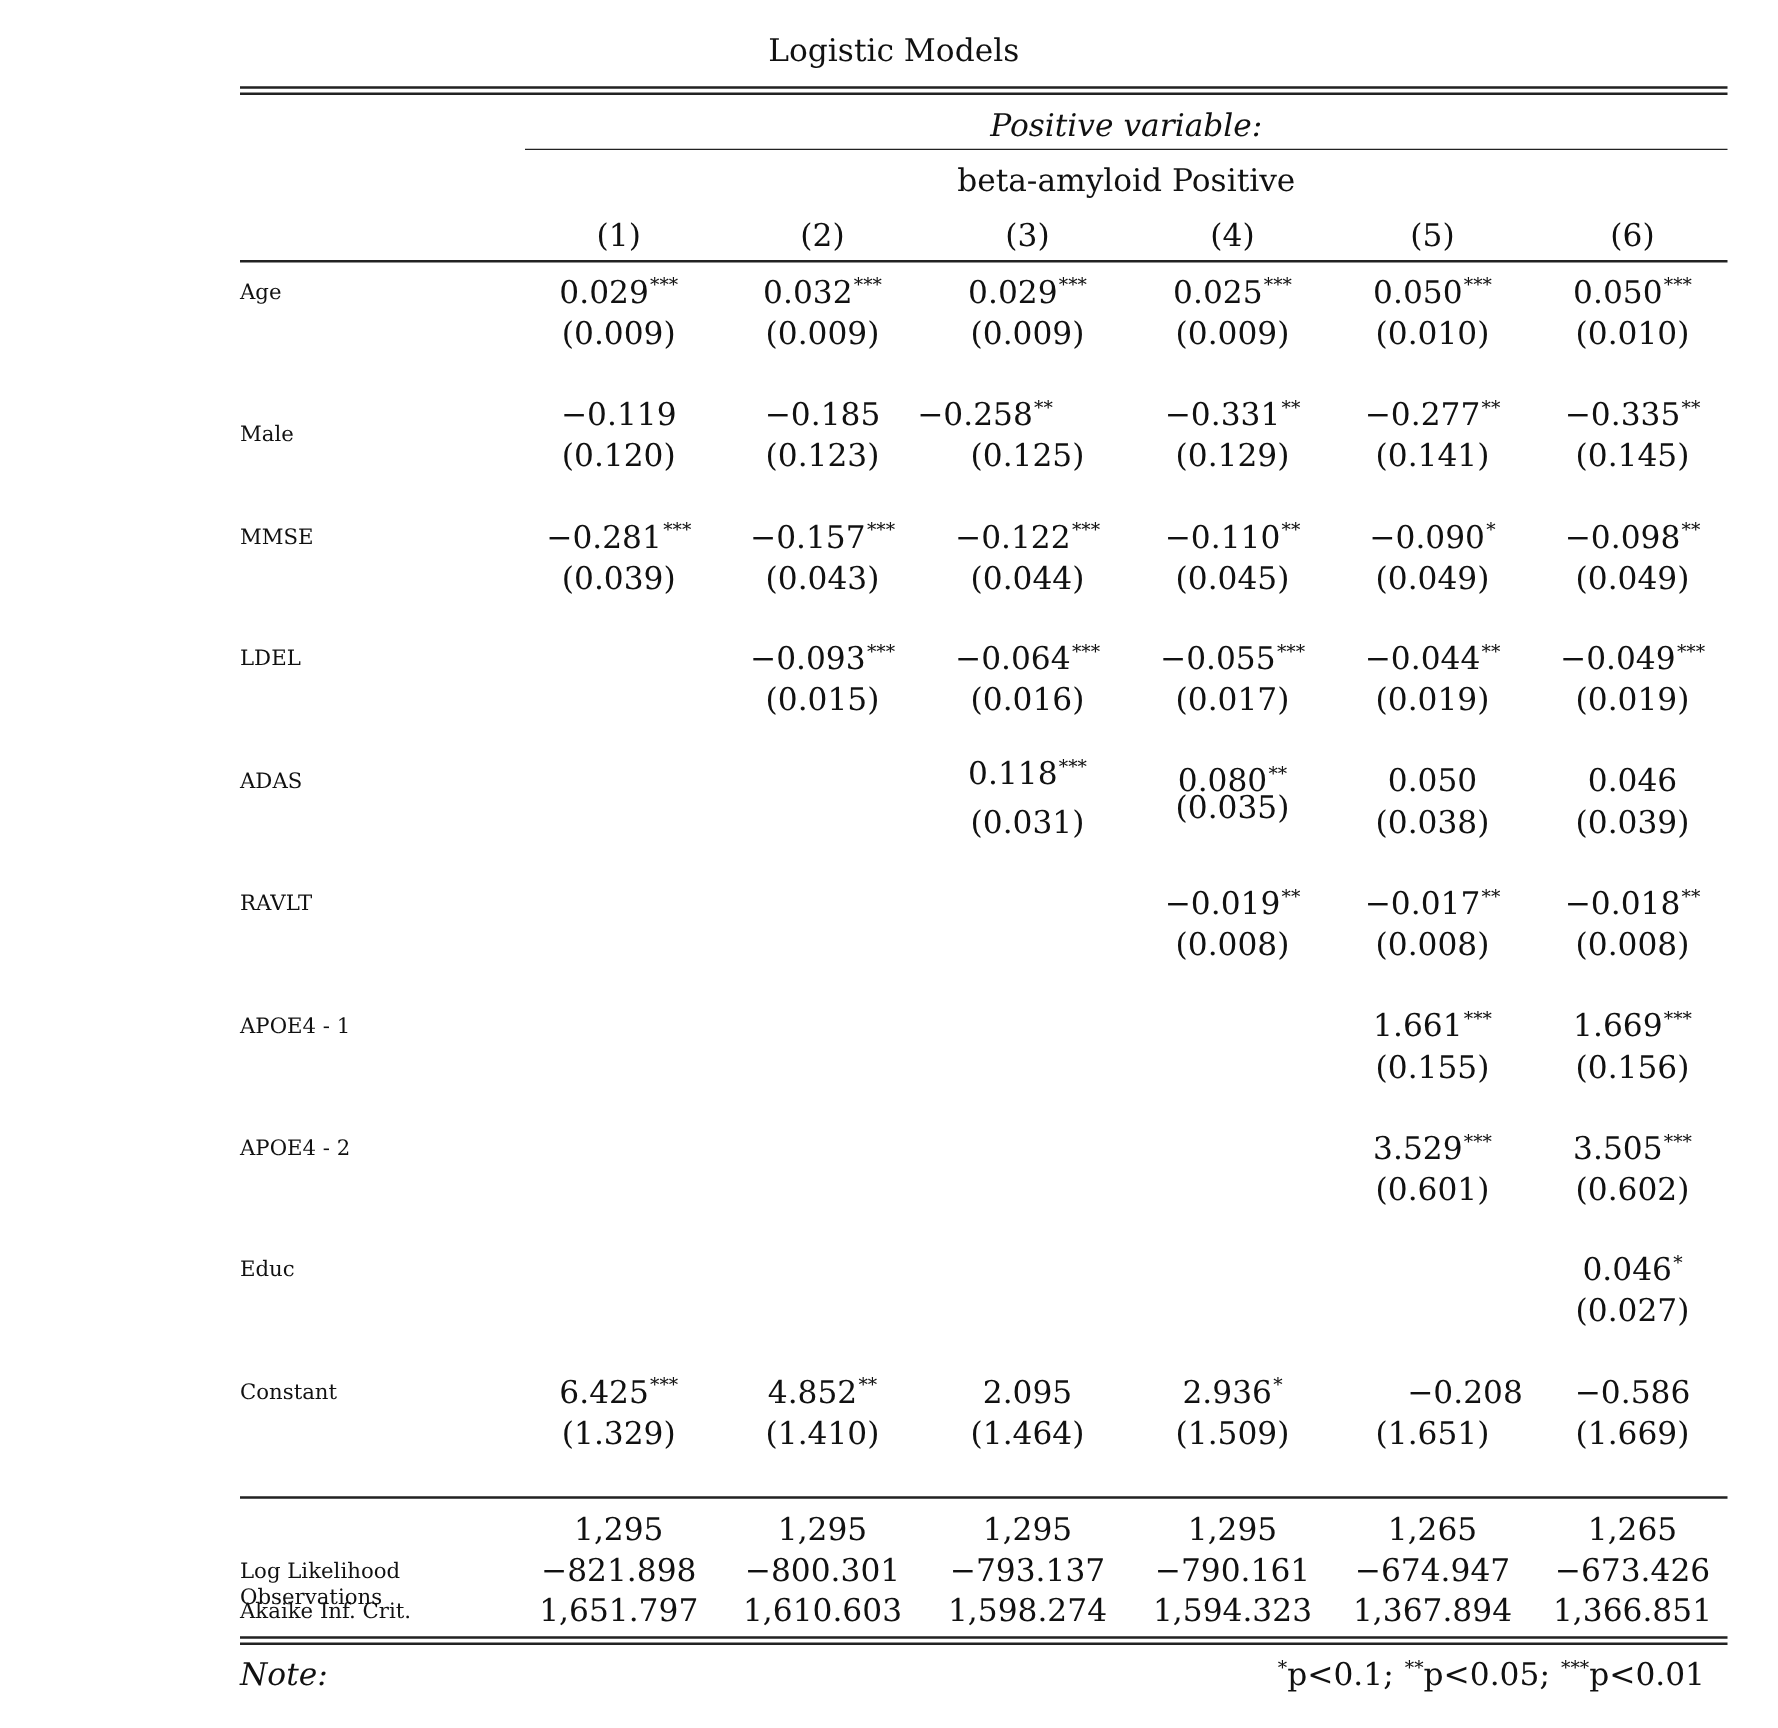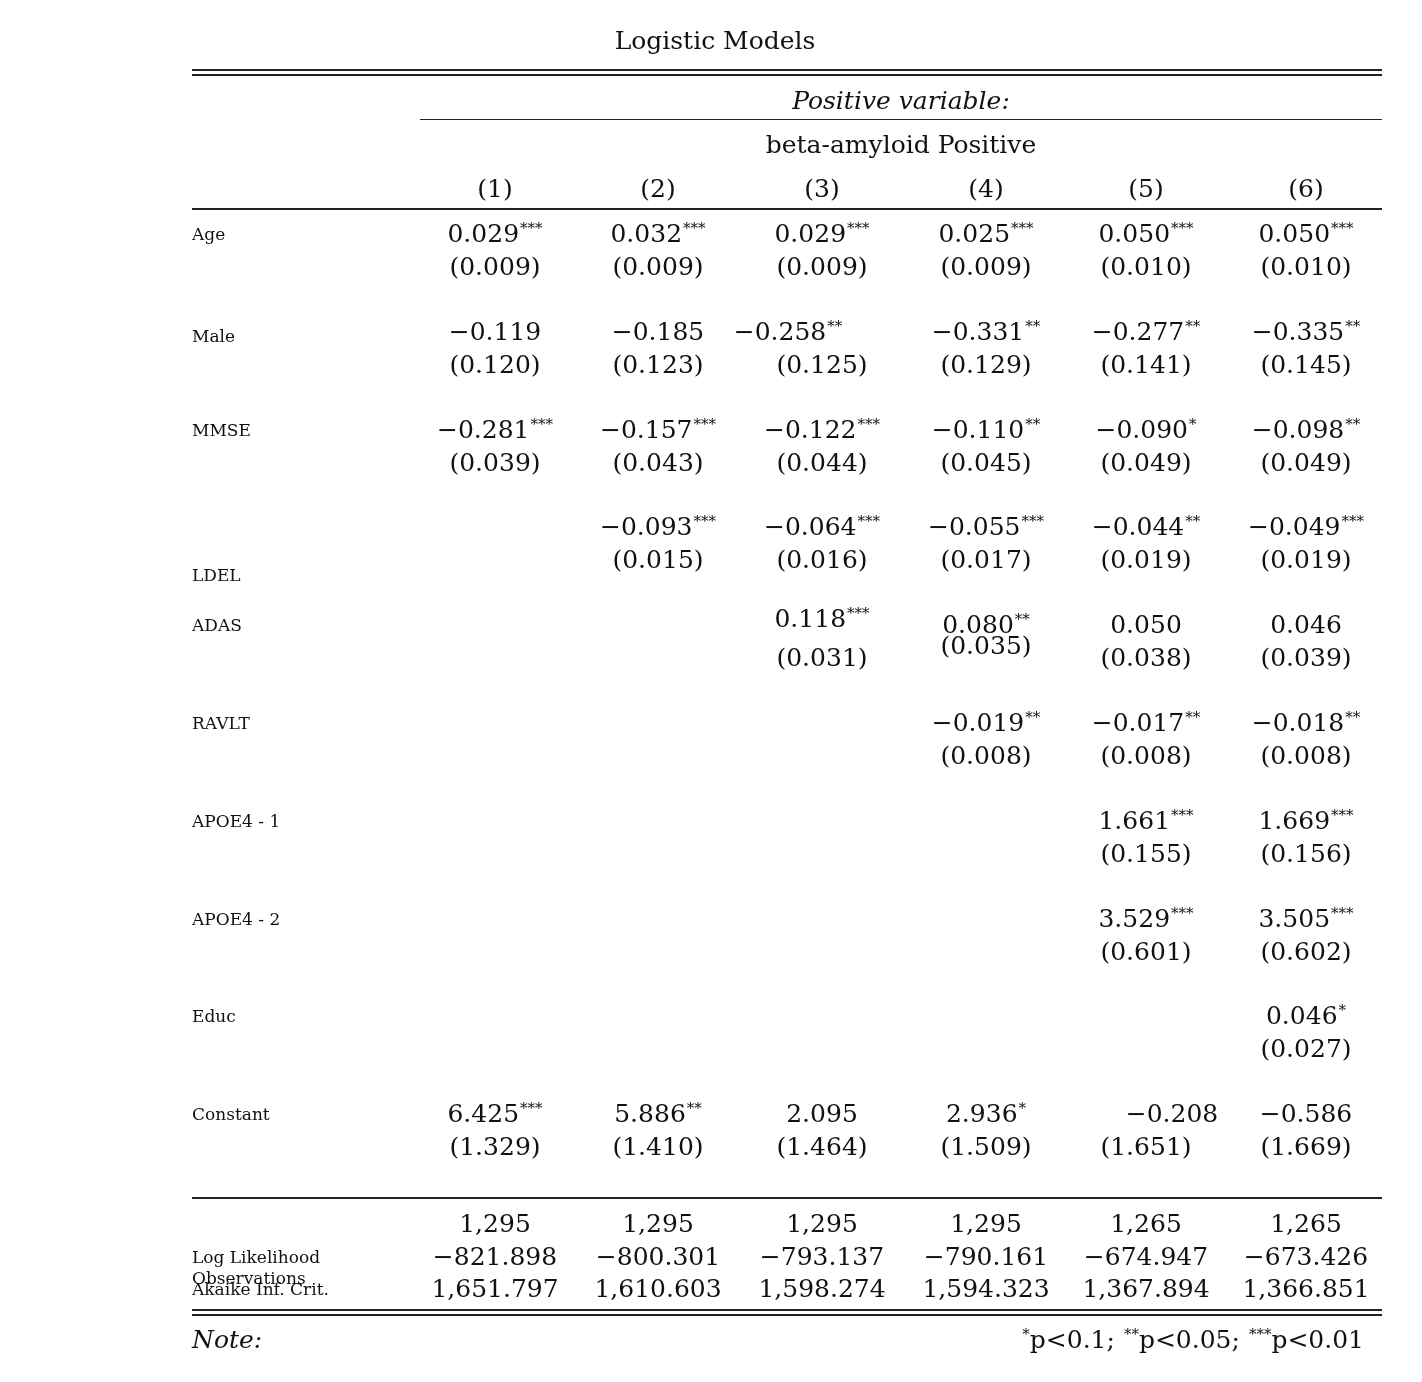--- a/index.html
+++ b/index.html
@@ -82,21 +82,21 @@
     <div class="cell" style="left: 822px; top: 219px;"><span>0.029</span><sup class="stars">***</sup></div>
     <div class="cell" style="left: 986px; top: 219px;"><span>0.025</span><sup class="stars">***</sup></div>
     <div class="cell" style="left: 1146px; top: 219px;"><span>0.050</span><sup class="stars">***</sup></div>
     <div class="cell" style="left: 1306px; top: 219px;"><span>0.050</span><sup class="stars">***</sup></div>
     <div class="cell" style="left: 495px; top: 252px;"><span>(0.009)</span></div>
     <div class="cell" style="left: 658px; top: 252px;"><span>(0.009)</span></div>
     <div class="cell" style="left: 822px; top: 252px;"><span>(0.009)</span></div>
     <div class="cell" style="left: 986px; top: 252px;"><span>(0.009)</span></div>
     <div class="cell" style="left: 1146px; top: 252px;"><span>(0.010)</span></div>
     <div class="cell" style="left: 1306px; top: 252px;"><span>(0.010)</span></div>
-    <div class="label" style="top: 321px;">Male</div>
+    <div class="label" style="top: 333px;">Male</div>
     <div class="cell" style="left: 495px; top: 317px;"><span>−0.119</span></div>
     <div class="cell" style="left: 658px; top: 317px;"><span>−0.185</span></div>
     <div class="cell" style="left: 788px; top: 317px;"><span>−0.258</span><sup class="stars">**</sup></div>
     <div class="cell" style="left: 986px; top: 317px;"><span>−0.331</span><sup class="stars">**</sup></div>
     <div class="cell" style="left: 1146px; top: 317px;"><span>−0.277</span><sup class="stars">**</sup></div>
     <div class="cell" style="left: 1306px; top: 317px;"><span>−0.335</span><sup class="stars">**</sup></div>
     <div class="cell" style="left: 495px; top: 350px;"><span>(0.120)</span></div>
     <div class="cell" style="left: 658px; top: 350px;"><span>(0.123)</span></div>
     <div class="cell" style="left: 822px; top: 350px;"><span>(0.125)</span></div>
     <div class="cell" style="left: 986px; top: 350px;"><span>(0.129)</span></div>
@@ -108,21 +108,21 @@
     <div class="cell" style="left: 822px; top: 415px;"><span>−0.122</span><sup class="stars">***</sup></div>
     <div class="cell" style="left: 986px; top: 415px;"><span>−0.110</span><sup class="stars">**</sup></div>
     <div class="cell" style="left: 1146px; top: 415px;"><span>−0.090</span><sup class="stars">*</sup></div>
     <div class="cell" style="left: 1306px; top: 415px;"><span>−0.098</span><sup class="stars">**</sup></div>
     <div class="cell" style="left: 495px; top: 448px;"><span>(0.039)</span></div>
     <div class="cell" style="left: 658px; top: 448px;"><span>(0.043)</span></div>
     <div class="cell" style="left: 822px; top: 448px;"><span>(0.044)</span></div>
     <div class="cell" style="left: 986px; top: 448px;"><span>(0.045)</span></div>
     <div class="cell" style="left: 1146px; top: 448px;"><span>(0.049)</span></div>
     <div class="cell" style="left: 1306px; top: 448px;"><span>(0.049)</span></div>
-    <div class="label" style="top: 512px; margin-top: 48px;">LDEL</div>
+    <div class="label" style="top: 512px;">LDEL</div>
     <div class="cell" style="left: 658px; top: 512px;"><span>−0.093</span><sup class="stars">***</sup></div>
     <div class="cell" style="left: 822px; top: 512px;"><span>−0.064</span><sup class="stars">***</sup></div>
     <div class="cell" style="left: 986px; top: 512px;"><span>−0.055</span><sup class="stars">***</sup></div>
     <div class="cell" style="left: 1146px; top: 512px;"><span>−0.044</span><sup class="stars">**</sup></div>
     <div class="cell" style="left: 1306px; top: 512px;"><span>−0.049</span><sup class="stars">***</sup></div>
     <div class="cell" style="left: 658px; top: 545px;"><span>(0.015)</span></div>
     <div class="cell" style="left: 822px; top: 545px;"><span>(0.016)</span></div>
     <div class="cell" style="left: 986px; top: 545px;"><span>(0.017)</span></div>
     <div class="cell" style="left: 1146px; top: 545px;"><span>(0.019)</span></div>
     <div class="cell" style="left: 1306px; top: 545px;"><span>(0.019)</span></div>
@@ -150,21 +150,21 @@
     <div class="label" style="top: 904px;">APOE4 - 2</div>
     <div class="cell" style="left: 1146px; top: 904px;"><span>3.529</span><sup class="stars">***</sup></div>
     <div class="cell" style="left: 1306px; top: 904px;"><span>3.505</span><sup class="stars">***</sup></div>
     <div class="cell" style="left: 1146px; top: 937px;"><span>(0.601)</span></div>
     <div class="cell" style="left: 1306px; top: 937px;"><span>(0.602)</span></div>
     <div class="label" style="top: 1001px;">Educ</div>
     <div class="cell" style="left: 1306px; top: 1001px;"><span>0.046</span><sup class="stars">*</sup></div>
     <div class="cell" style="left: 1306px; top: 1034px;"><span>(0.027)</span></div>
     <div class="label" style="top: 1099px;">Constant</div>
     <div class="cell" style="left: 495px; top: 1099px;"><span>6.425</span><sup class="stars">***</sup></div>
-    <div class="cell" style="left: 658px; top: 1099px;"><span>5.886</span><sup class="stars">**</sup></div>
+    <div class="cell" style="left: 658px; top: 1099px;"><span>4.852</span><sup class="stars">**</sup></div>
     <div class="cell" style="left: 822px; top: 1099px;"><span>2.095</span></div>
     <div class="cell" style="left: 986px; top: 1099px;"><span>2.936</span><sup class="stars">*</sup></div>
     <div class="cell" style="left: 1146px; top: 1099px; margin-left: 26px;"><span>−0.208</span></div>
     <div class="cell" style="left: 1306px; top: 1099px;"><span>−0.586</span></div>
     <div class="cell" style="left: 495px; top: 1132px;"><span>(1.329)</span></div>
     <div class="cell" style="left: 658px; top: 1132px;"><span>(1.410)</span></div>
     <div class="cell" style="left: 822px; top: 1132px;"><span>(1.464)</span></div>
     <div class="cell" style="left: 986px; top: 1132px;"><span>(1.509)</span></div>
     <div class="cell" style="left: 1146px; top: 1132px;"><span>(1.651)</span></div>
     <div class="cell" style="left: 1306px; top: 1132px;"><span>(1.669)</span></div>

